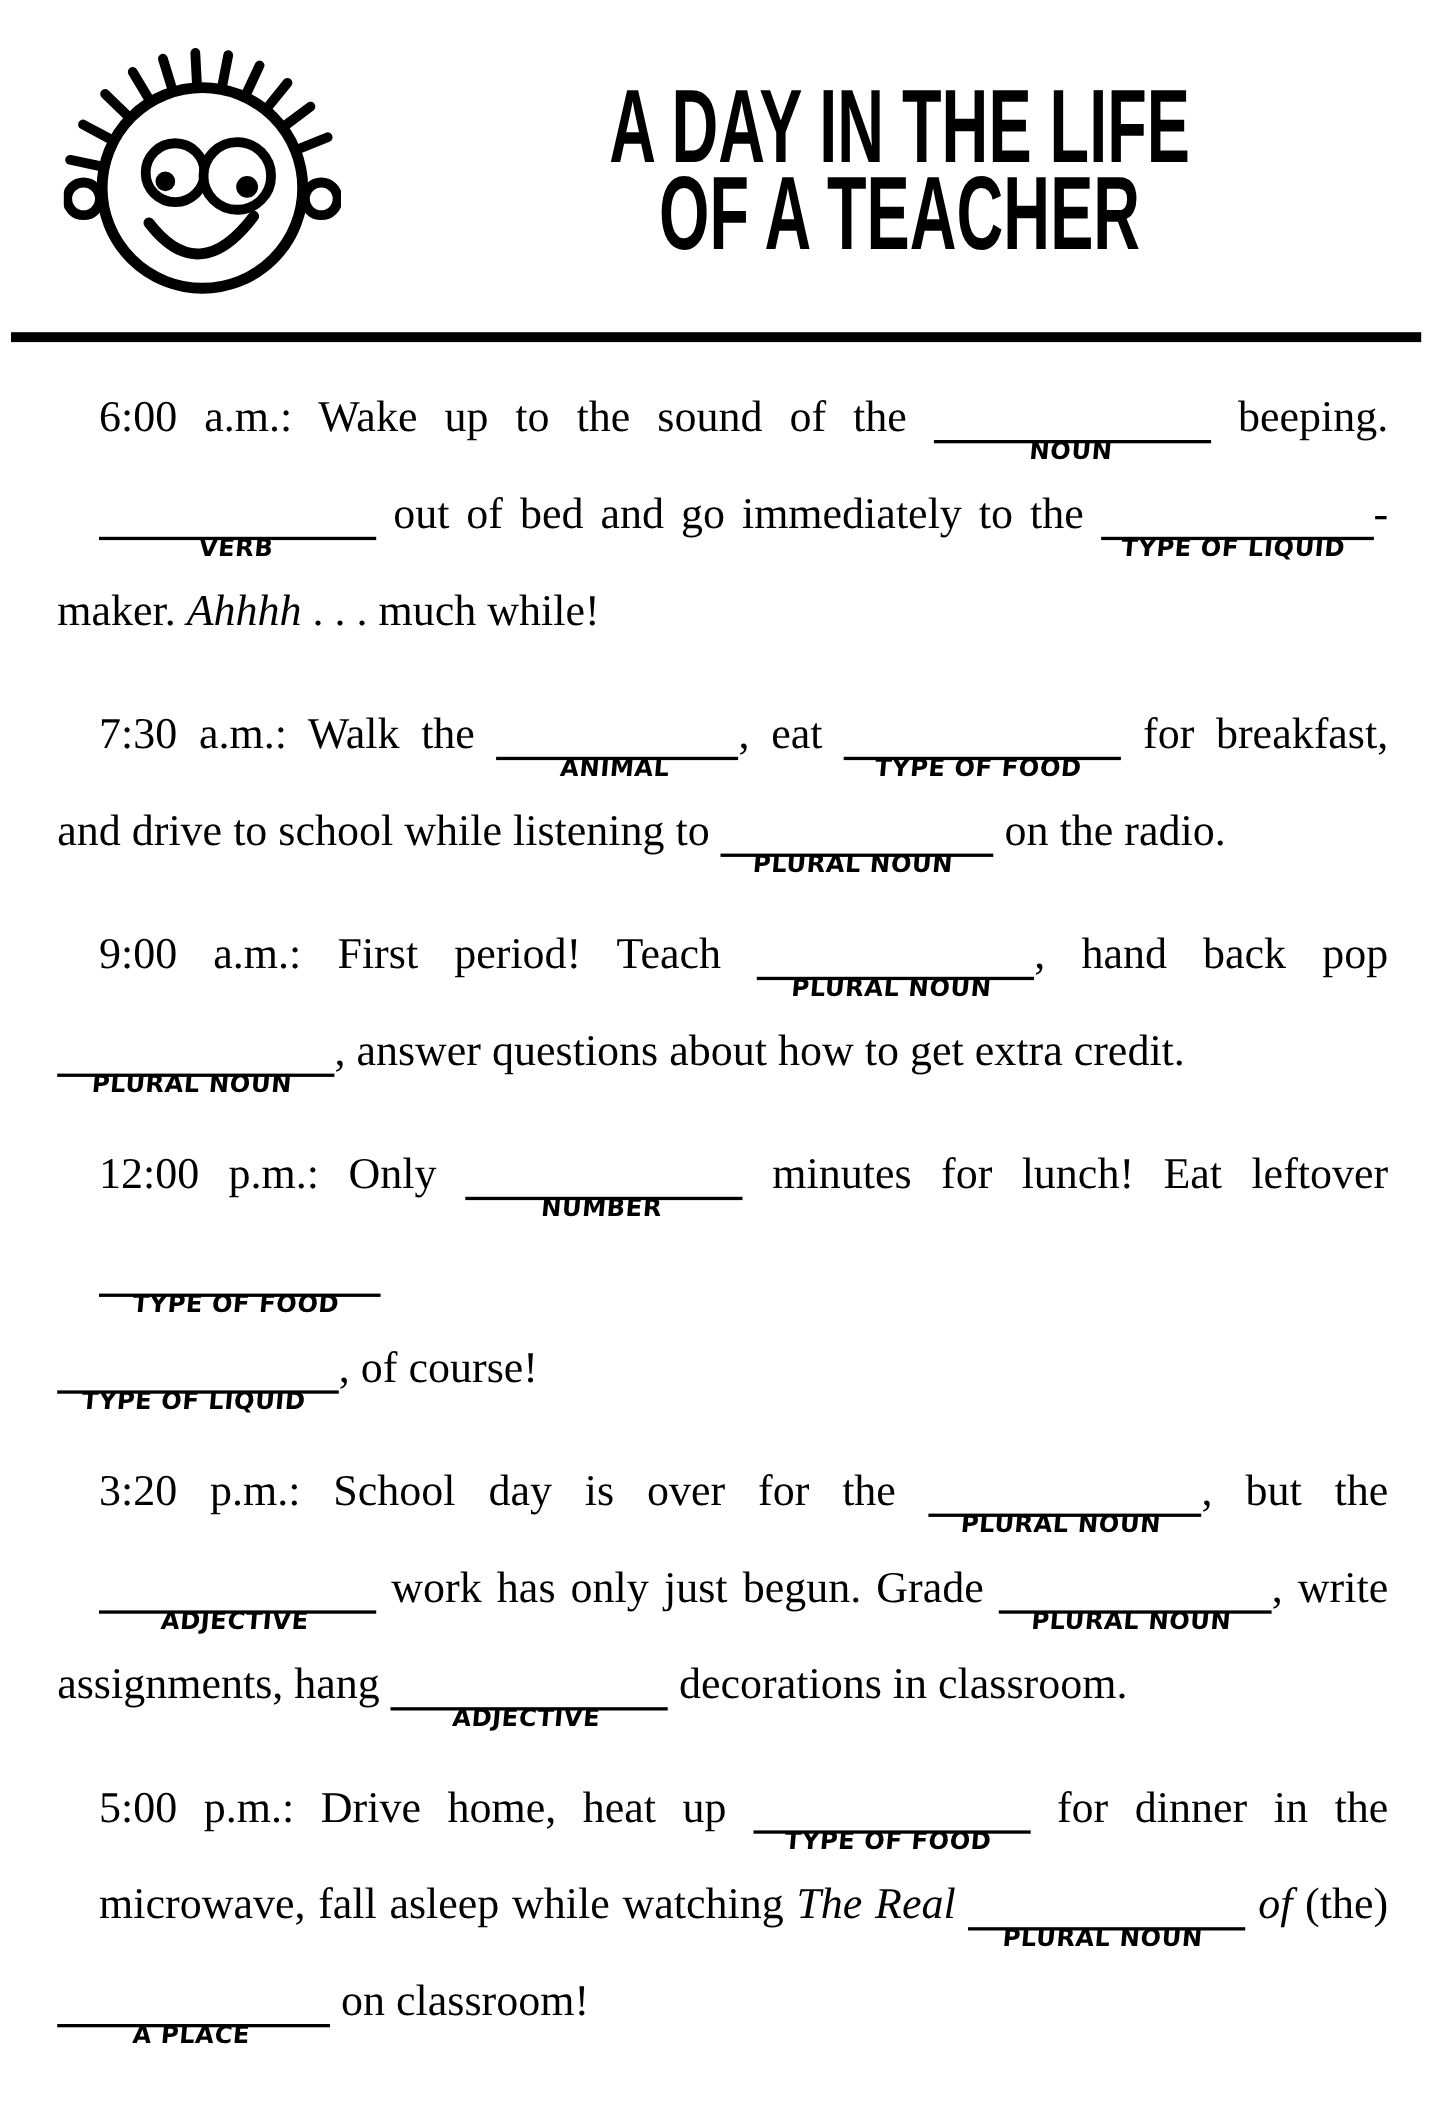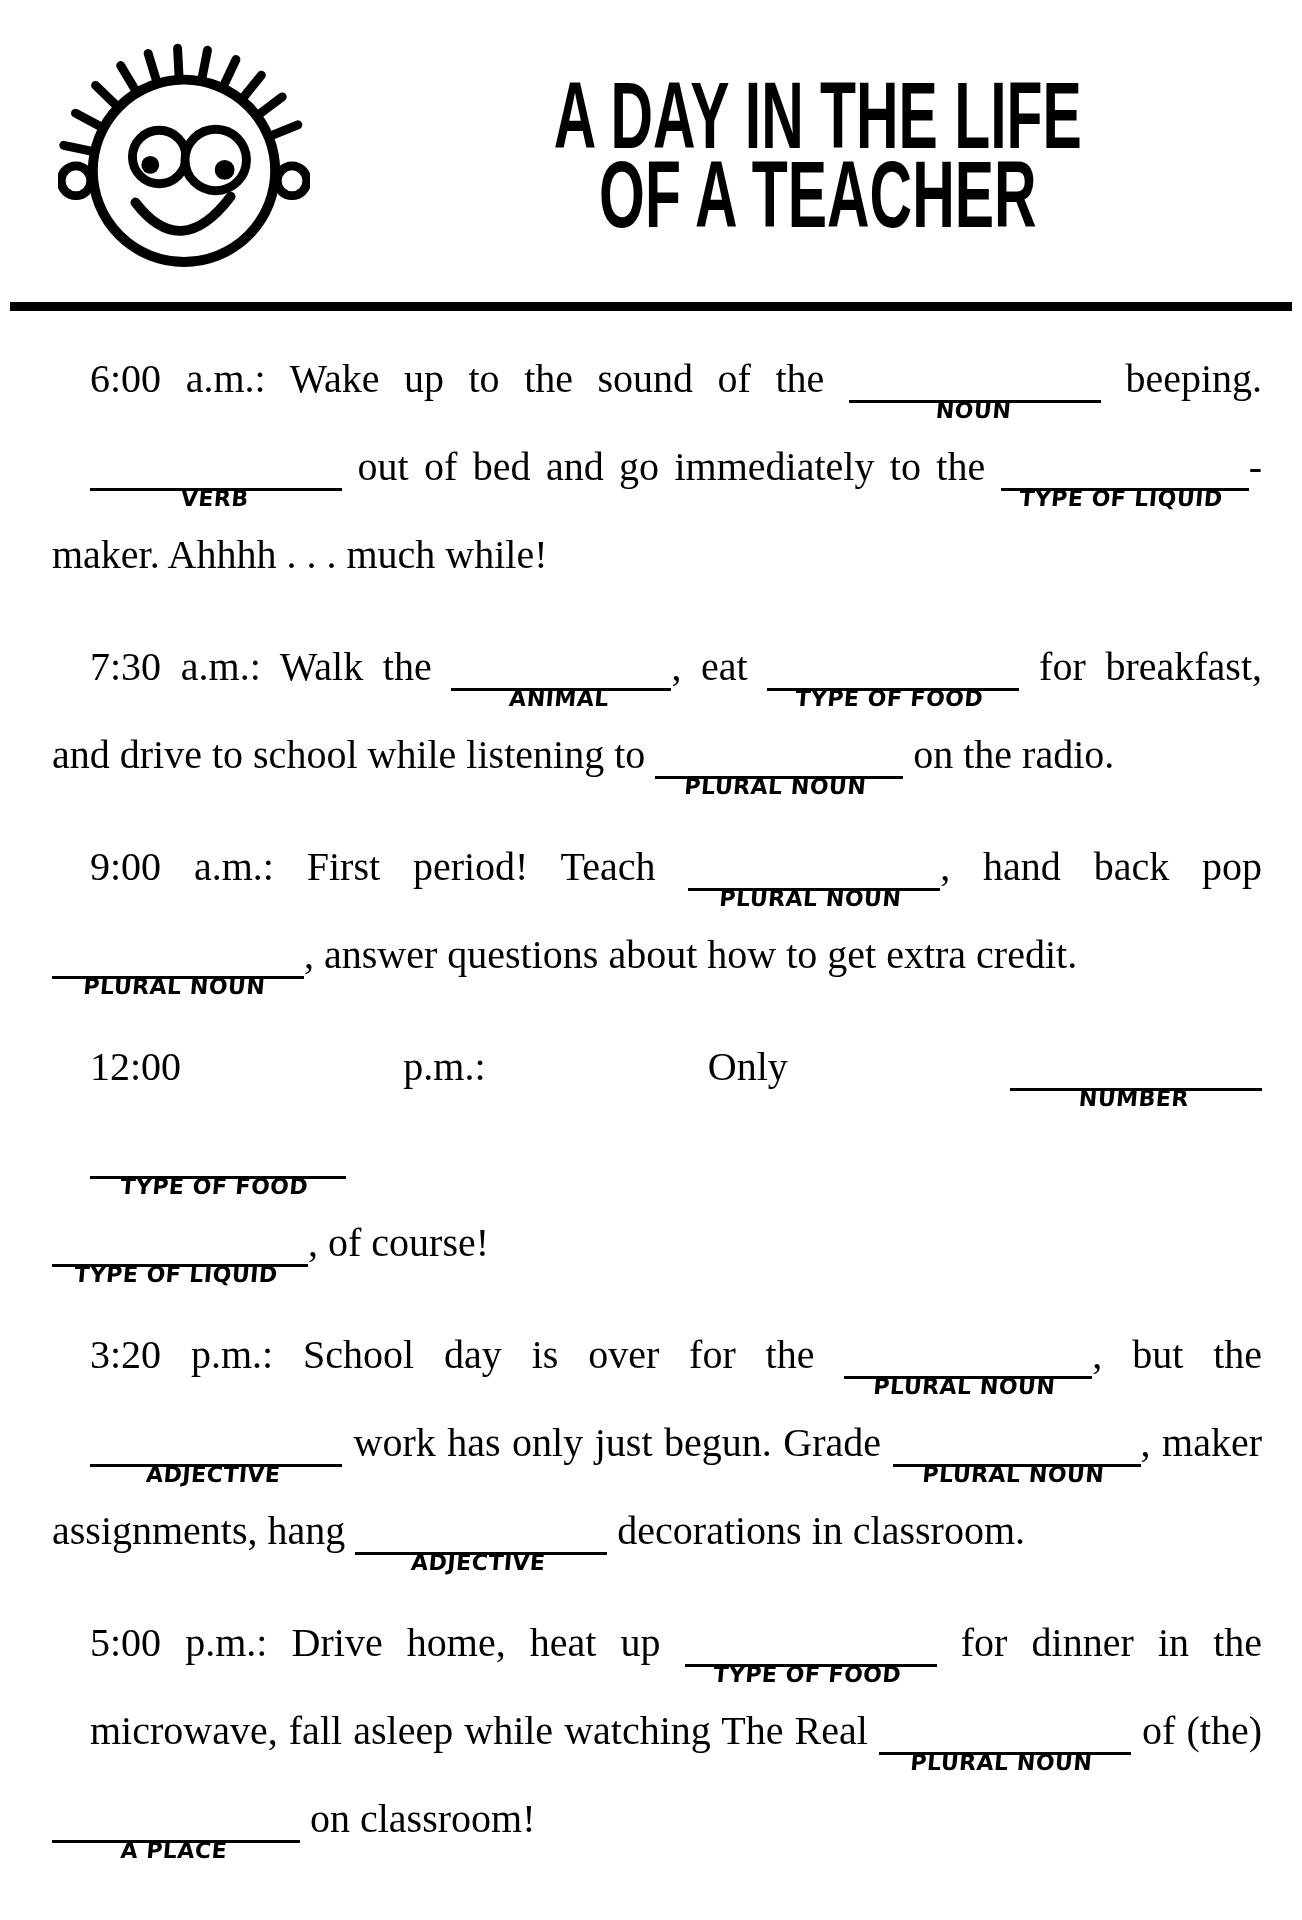--- a/index.html
+++ b/index.html
@@ -22,21 +22,21 @@
   }
   .rule { height:9px; background:#000; margin:36px 10px 0 10px; }
   #lines { padding:0 40px 0 52px; }
   .line {
     position:relative; height:88px; line-height:88px; font-size:40px;
     white-space:nowrap;
   }
   .line.justify { text-align:justify; text-align-last:justify; text-justify:inter-word; white-space:normal;margin-left:38px; }
   .para-start { margin-top:24px; }
   .seg { }
-  .seg.it { }
+  .seg.it { font-style:italic; }
   .blank {
     display:inline-block; position:relative; height:12px;
     border-bottom:3px solid #000; vertical-align:-11px;
   }
   .blank-label {
     position:absolute; left:50%; top:11px; transform:translateX(-52%) skewX(-5deg);
     font-family:"DejaVu Sans", sans-serif; font-weight:bold;
     font-size:22px; line-height:24px; letter-spacing:0.5px; white-space:nowrap;
     color:#000;
   }
@@ -79,22 +79,22 @@
 <div class="rule"></div>
 
 <div id="lines">
     <div class="line justify para-start"><span class="seg">6:00 a.m.: Wake up to the sound of the </span><span class="blank" style="width: 252px;"><span class="blank-label">NOUN</span></span><span class="seg"> beeping.</span></div>
     <div class="line justify"><span class="blank" style="width: 252px;"><span class="blank-label">VERB</span></span><span class="seg"> out of bed and go immediately to the </span><span class="blank" style="width: 248px;"><span class="blank-label">TYPE OF LIQUID</span></span><span class="seg">-</span></div>
     <div class="line left"><span class="seg">maker. </span><span class="seg it">Ahhhh</span><span class="seg"> . . . much while!</span></div>
     <div class="line justify para-start"><span class="seg">7:30 a.m.: Walk the </span><span class="blank" style="width: 220px;"><span class="blank-label">ANIMAL</span></span><span class="seg">, eat </span><span class="blank" style="width: 252px;"><span class="blank-label">TYPE OF FOOD</span></span><span class="seg"> for breakfast,</span></div>
     <div class="line left"><span class="seg">and drive to school while listening to </span><span class="blank" style="width: 248px;"><span class="blank-label">PLURAL NOUN</span></span><span class="seg"> on the radio.</span></div>
     <div class="line justify para-start"><span class="seg">9:00 a.m.: First period! Teach </span><span class="blank" style="width: 252px;"><span class="blank-label">PLURAL NOUN</span></span><span class="seg">, hand back pop</span></div>
     <div class="line left"><span class="blank" style="width: 252px;"><span class="blank-label">PLURAL NOUN</span></span><span class="seg">, answer questions about how to get extra credit.</span></div>
-    <div class="line justify para-start"><span class="seg">12:00 p.m.: Only </span><span class="blank" style="width: 252px;"><span class="blank-label">NUMBER</span></span></div>
+    <div class="line justify para-start"><span class="seg">12:00 p.m.: Only </span><span class="blank" style="width: 252px;"><span class="blank-label">NUMBER</span></span><span class="seg"> minutes for lunch! Eat leftover</span></div>
     <div class="line justify"><span class="blank" style="width: 256px;"><span class="blank-label">TYPE OF FOOD</span></span></div>
     <div class="line left"><span class="blank" style="width: 256px;"><span class="blank-label">TYPE OF LIQUID</span></span><span class="seg">, of course!</span></div>
     <div class="line justify para-start"><span class="seg">3:20 p.m.: School day is over for the </span><span class="blank" style="width: 248px;"><span class="blank-label">PLURAL NOUN</span></span><span class="seg">, but the</span></div>
-    <div class="line justify"><span class="blank" style="width: 252px;"><span class="blank-label">ADJECTIVE</span></span><span class="seg"> work has only just begun. Grade </span><span class="blank" style="width: 248px;"><span class="blank-label">PLURAL NOUN</span></span><span class="seg">, maker</span></div>
+    <div class="line justify"><span class="blank" style="width: 252px;"><span class="blank-label">ADJECTIVE</span></span><span class="seg"> work has only just begun. Grade </span><span class="blank" style="width: 248px;"><span class="blank-label">PLURAL NOUN</span></span><span class="seg">, write</span></div>
     <div class="line left"><span class="seg">assignments, hang </span><span class="blank" style="width: 252px;"><span class="blank-label">ADJECTIVE</span></span><span class="seg"> decorations in classroom.</span></div>
     <div class="line justify para-start"><span class="seg">5:00 p.m.: Drive home, heat up </span><span class="blank" style="width: 252px;"><span class="blank-label">TYPE OF FOOD</span></span><span class="seg"> for dinner in the</span></div>
     <div class="line justify"><span class="seg">microwave, fall asleep while watching </span><span class="seg it">The Real </span><span class="blank" style="width: 252px;"><span class="blank-label">PLURAL NOUN</span></span><span class="seg it"> of </span><span class="seg">(the)</span></div>
     <div class="line left"><span class="blank" style="width: 248px;"><span class="blank-label">A PLACE</span></span><span class="seg"> on classroom!</span></div>
   </div>
 
 </body></html>

